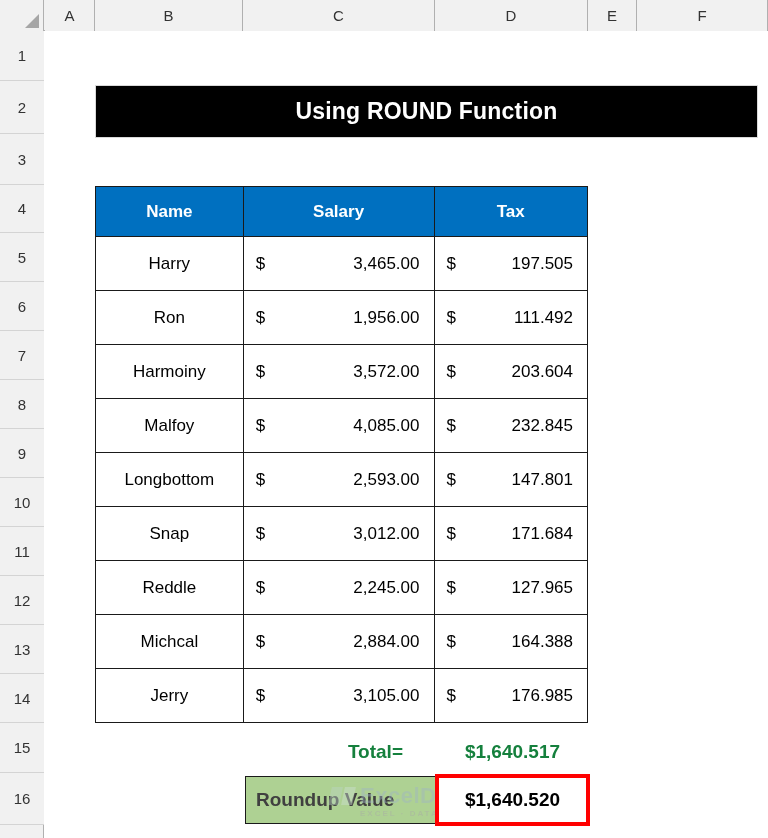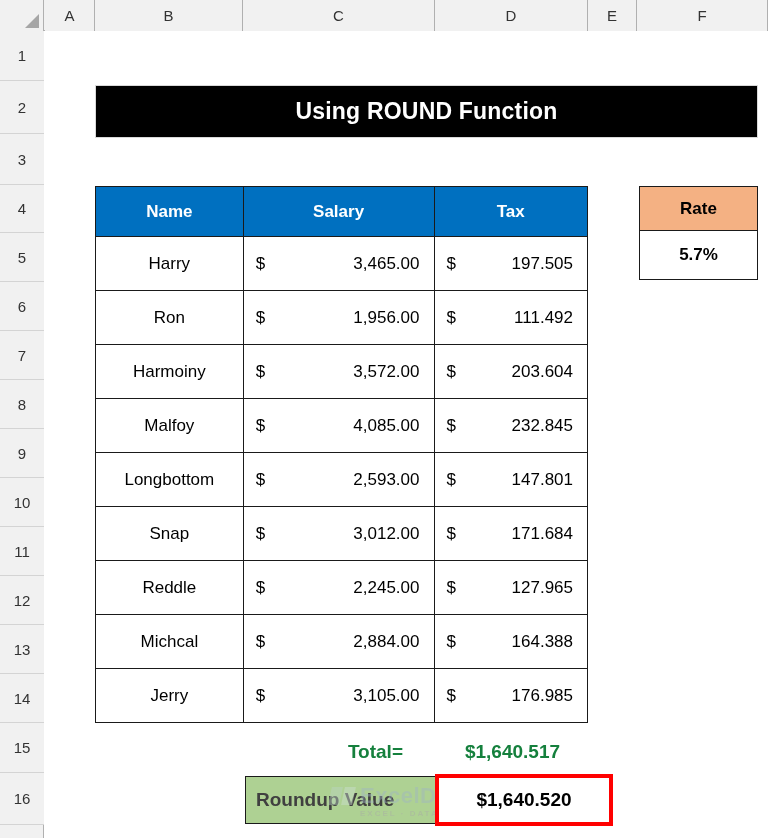--- a/index.html
+++ b/index.html
@@ -202,21 +202,21 @@
     display: flex;
     align-items: center;
     padding-left: 10px;
     font-size: 19px;
     font-weight: bold;
     color: #404040;
   }
   .roundup-value {
     position: absolute;
     left: 435px; top: 774px;
-    width: 178px; height: 52px;
+    width: 155px; height: 52px;
     background: #ffffff;
     border: 4px solid #ff0000;
     box-sizing: border-box;
     display: flex;
     align-items: center;
     justify-content: center;
     font-size: 19px;
     font-weight: bold;
     color: #000000;
   }
@@ -487,24 +487,20 @@
         <td>
             <div class="money">
               <span class="cur">$</span>
               <span class="num">176.985</span>
             </div>
           </td>
       </tr>
     </tbody>
   </table>
 
-  <div class="rate-box">
-    <div class="rate-head">Rate</div>
-    <div class="rate-val">5.7%</div>
-  </div>
 
   <div class="total-label">Total=</div>
   <div class="total-value">$1,640.517</div>
 
   <div class="roundup-label">Roundup Value</div>
 
   <div class="watermark">
     <div class="wm-row">
       <span class="wm-mark"></span>
       <span class="wm-name">ExcelDemy</span>

